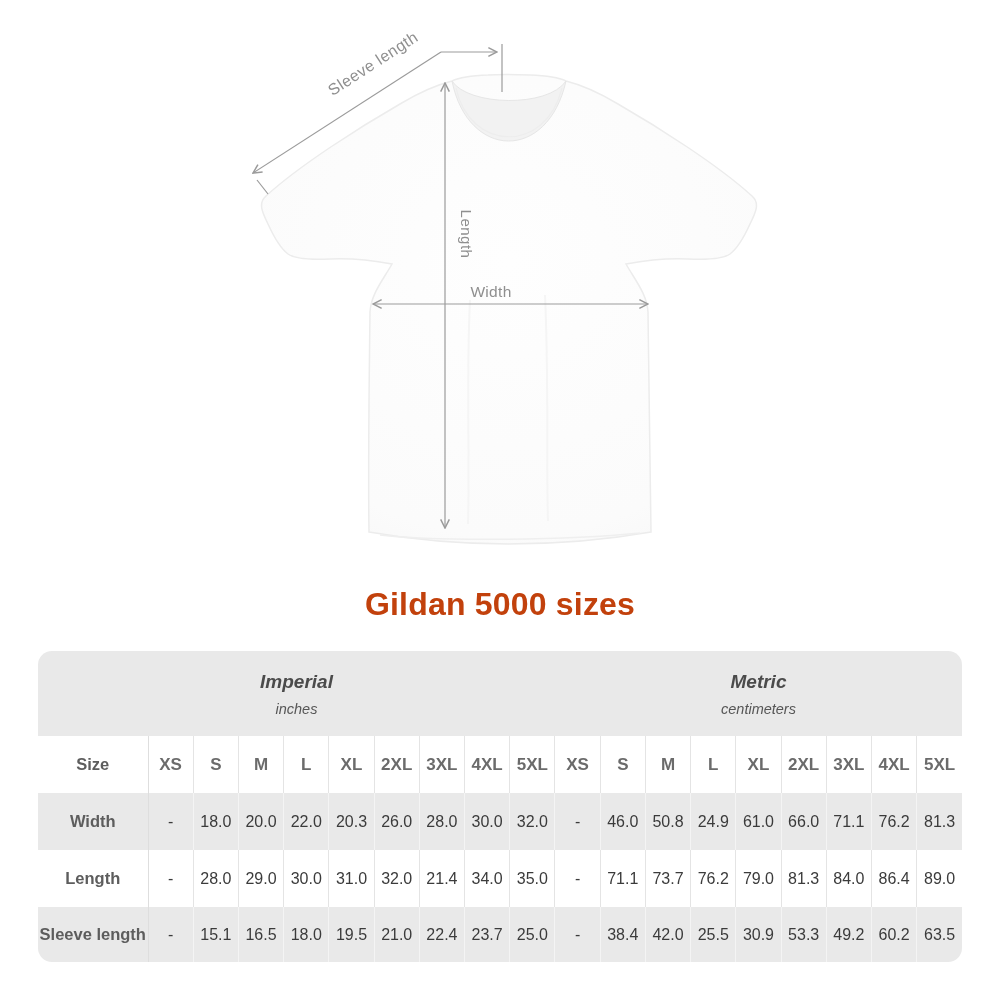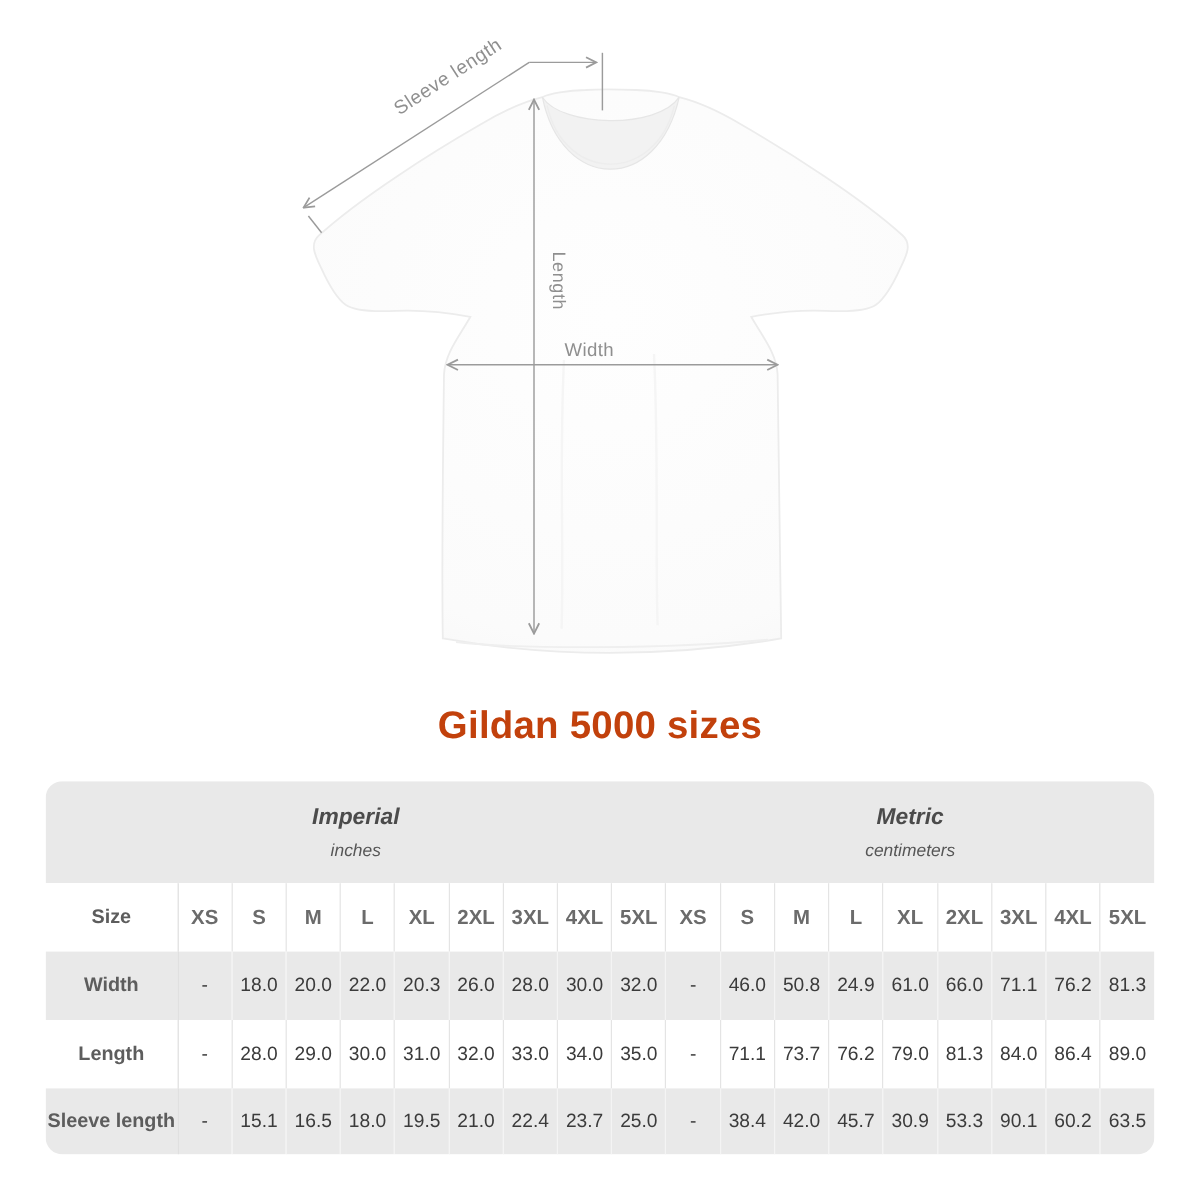--- a/index.html
+++ b/index.html
@@ -162,21 +162,21 @@
             <td>81.3</td>
           </tr>
           <tr>
             <td class="row-label">Length</td>
             <td>-</td>
             <td>28.0</td>
             <td>29.0</td>
             <td>30.0</td>
             <td>31.0</td>
             <td>32.0</td>
-            <td>33.0</td>
+            <td>21.4</td>
             <td>34.0</td>
             <td>35.0</td>
             <td>-</td>
             <td>71.1</td>
             <td>73.7</td>
             <td>76.2</td>
             <td>79.0</td>
             <td>81.3</td>
             <td>84.0</td>
             <td>86.4</td>
@@ -189,24 +189,24 @@
             <td>16.5</td>
             <td>18.0</td>
             <td>19.5</td>
             <td>21.0</td>
             <td>22.4</td>
             <td>23.7</td>
             <td>25.0</td>
             <td>-</td>
             <td>38.4</td>
             <td>42.0</td>
-            <td>45.7</td>
+            <td>25.5</td>
             <td>30.9</td>
             <td>53.3</td>
-            <td>90.1</td>
+            <td>49.2</td>
             <td>60.2</td>
             <td>63.5</td>
           </tr>
         </tbody>
     </table>
   </div>
 
 </div>
 
 </body></html>

